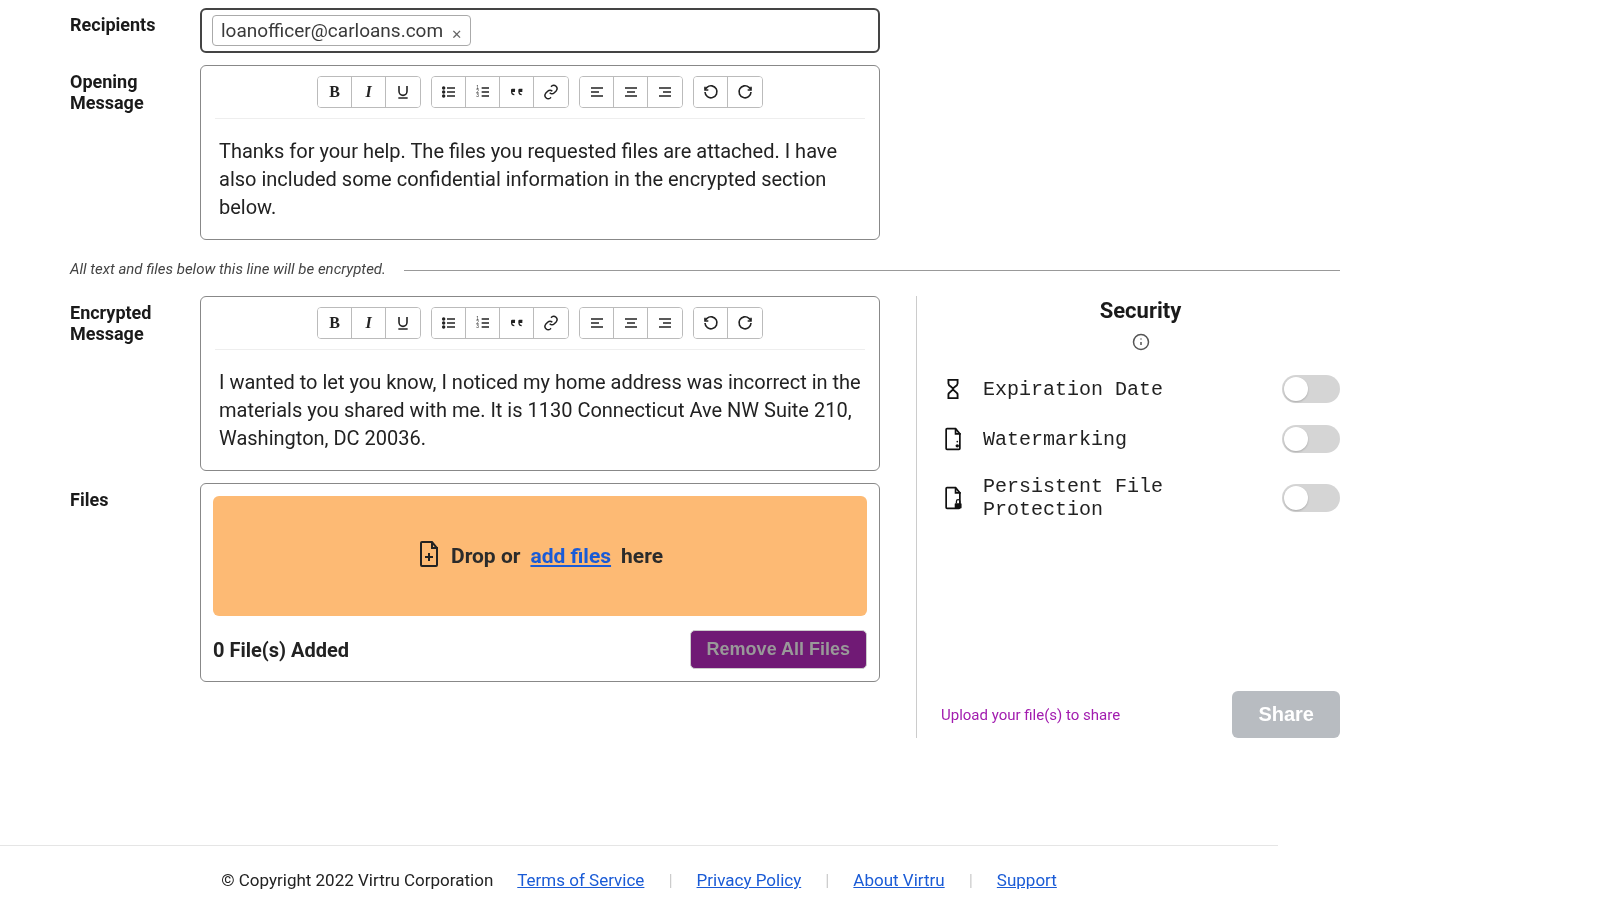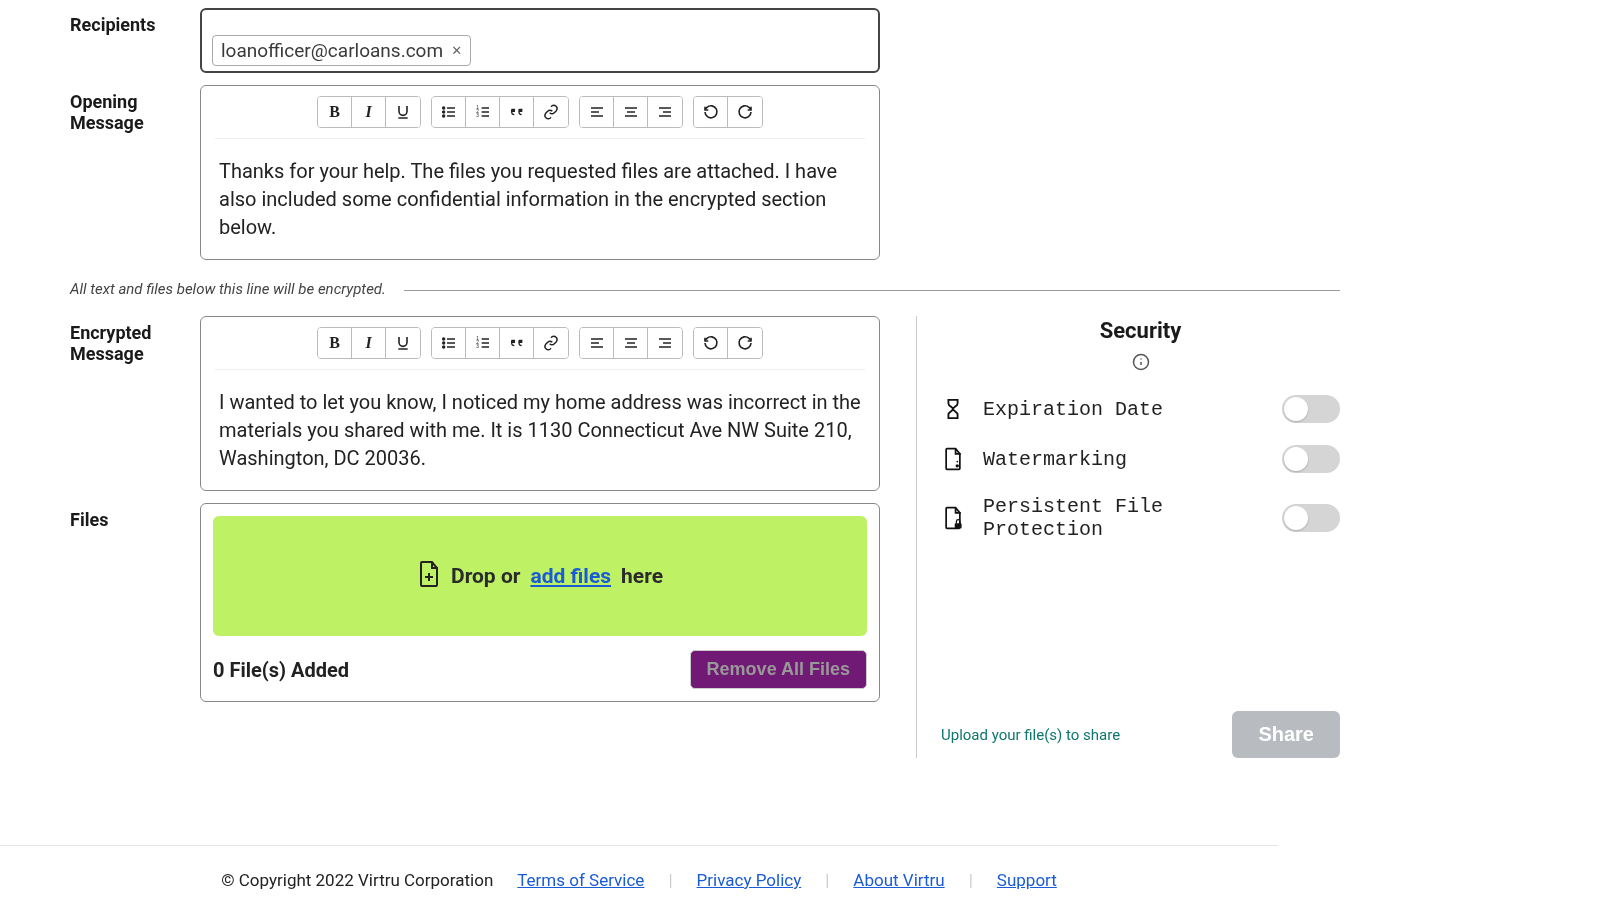--- a/index.html
+++ b/index.html
@@ -42,29 +42,28 @@
     border: 2px solid #444;
     border-radius: 6px;
     padding: 5px 10px;
     display: flex;
     align-items: center;
     gap: 6px;
     min-height: 44px;
   }
   .chip {
     display: inline-flex;
-    align-items: center;
+    align-items: flex-end;
     gap: 8px;
     border: 1px solid #aaa;
     border-radius: 4px;
     padding: 3px 8px;
     font-size: 19px;
     color: #3a3a3a;
     background: #fff;
-    margin-top: 20px;
   }
   .chip-x {
     color: #666;
     font-size: 13px;
     cursor: pointer;
   }
   .editor-box {
     border: 1px solid #888;
     border-radius: 6px;
     padding: 10px 14px 18px 14px;
@@ -188,21 +187,21 @@
     background: #fff;
     border-radius: 50%;
     box-shadow: 0 1px 2px rgba(0,0,0,.2);
   }
   .files-box {
     border: 1px solid #888;
     border-radius: 6px;
     padding: 12px;
   }
   .drop-zone {
-    background: #bef264;
+    background: #fdba74;
     border-radius: 6px;
     height: 120px;
     display: flex;
     align-items: center;
     justify-content: center;
     gap: 10px;
     font-size: 21px;
     font-weight: 700;
     color: #2b2b2b;
     margin-bottom: 14px;
@@ -232,21 +231,21 @@
     font-weight: 600;
   }
   .share-row {
     display: flex;
     align-items: center;
     justify-content: space-between;
     margin-top: 170px;
   }
   .share-hint {
     font-size: 15px;
-    color: #0f766e;
+    color: #a21caf;
   }
   .share-btn {
     background: #b8bcc1;
     color: #fff;
     font-weight: 700;
     font-size: 20px;
     border: none;
     border-radius: 6px;
     padding: 12px 26px;
   }

